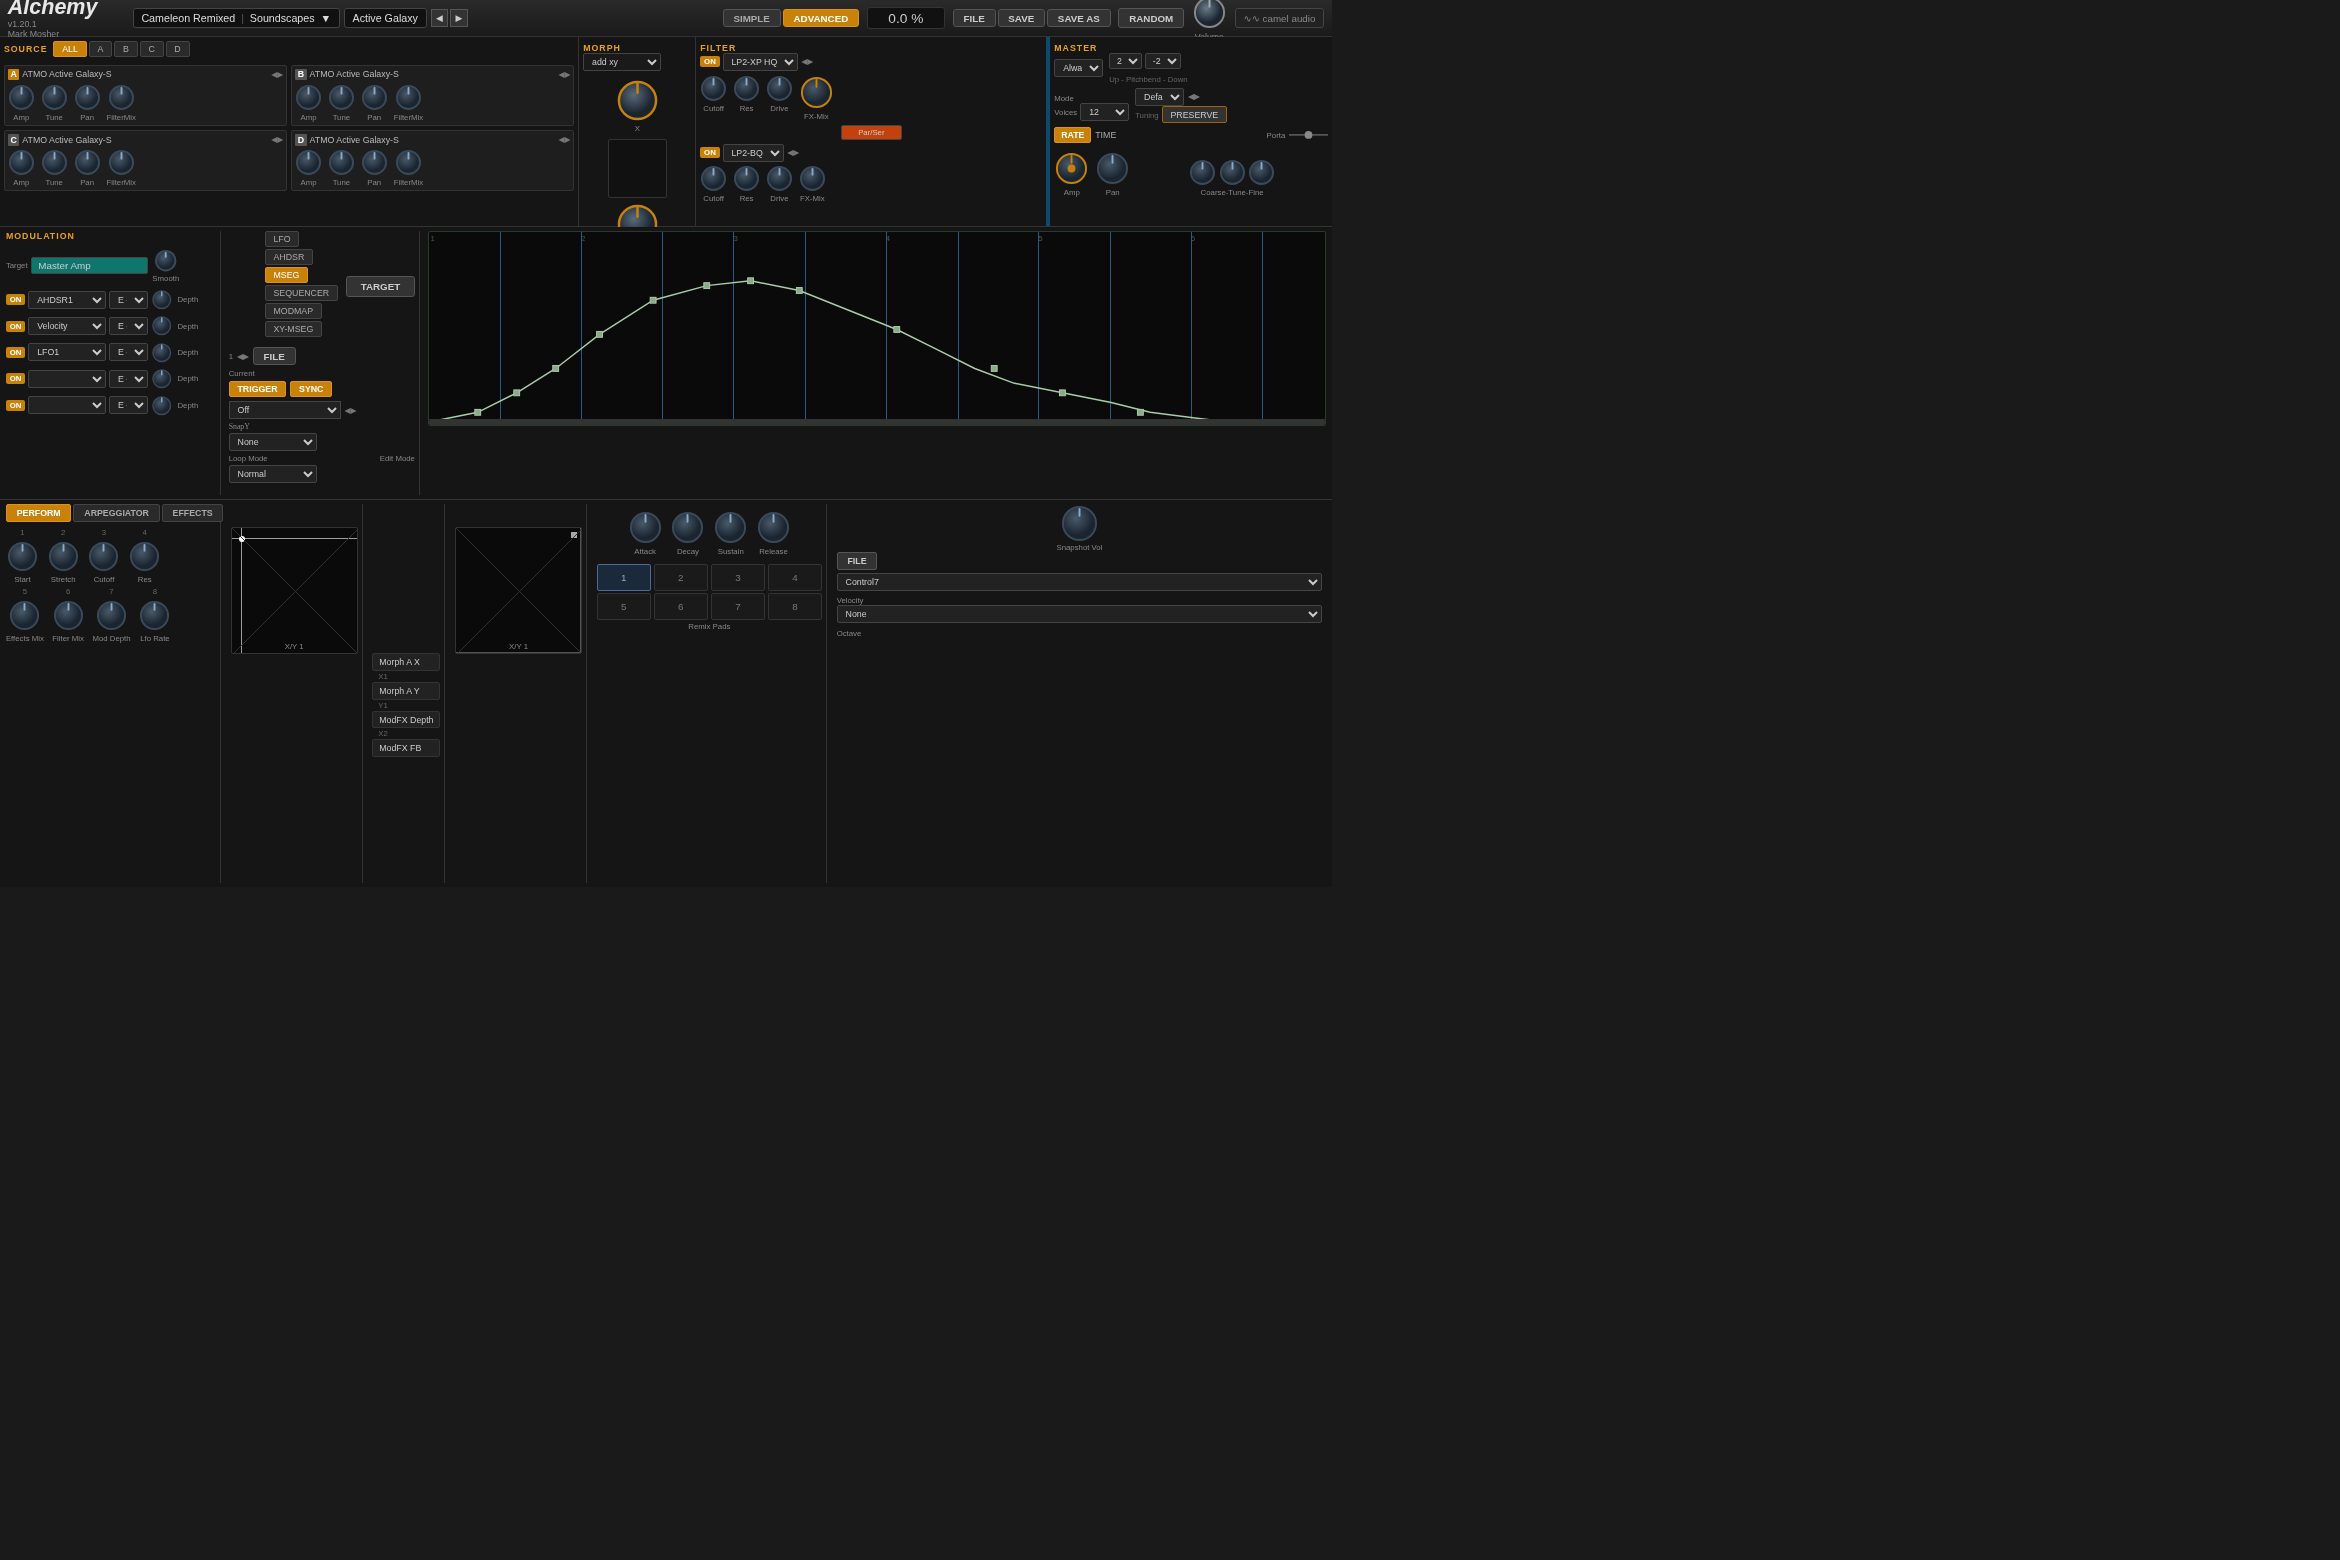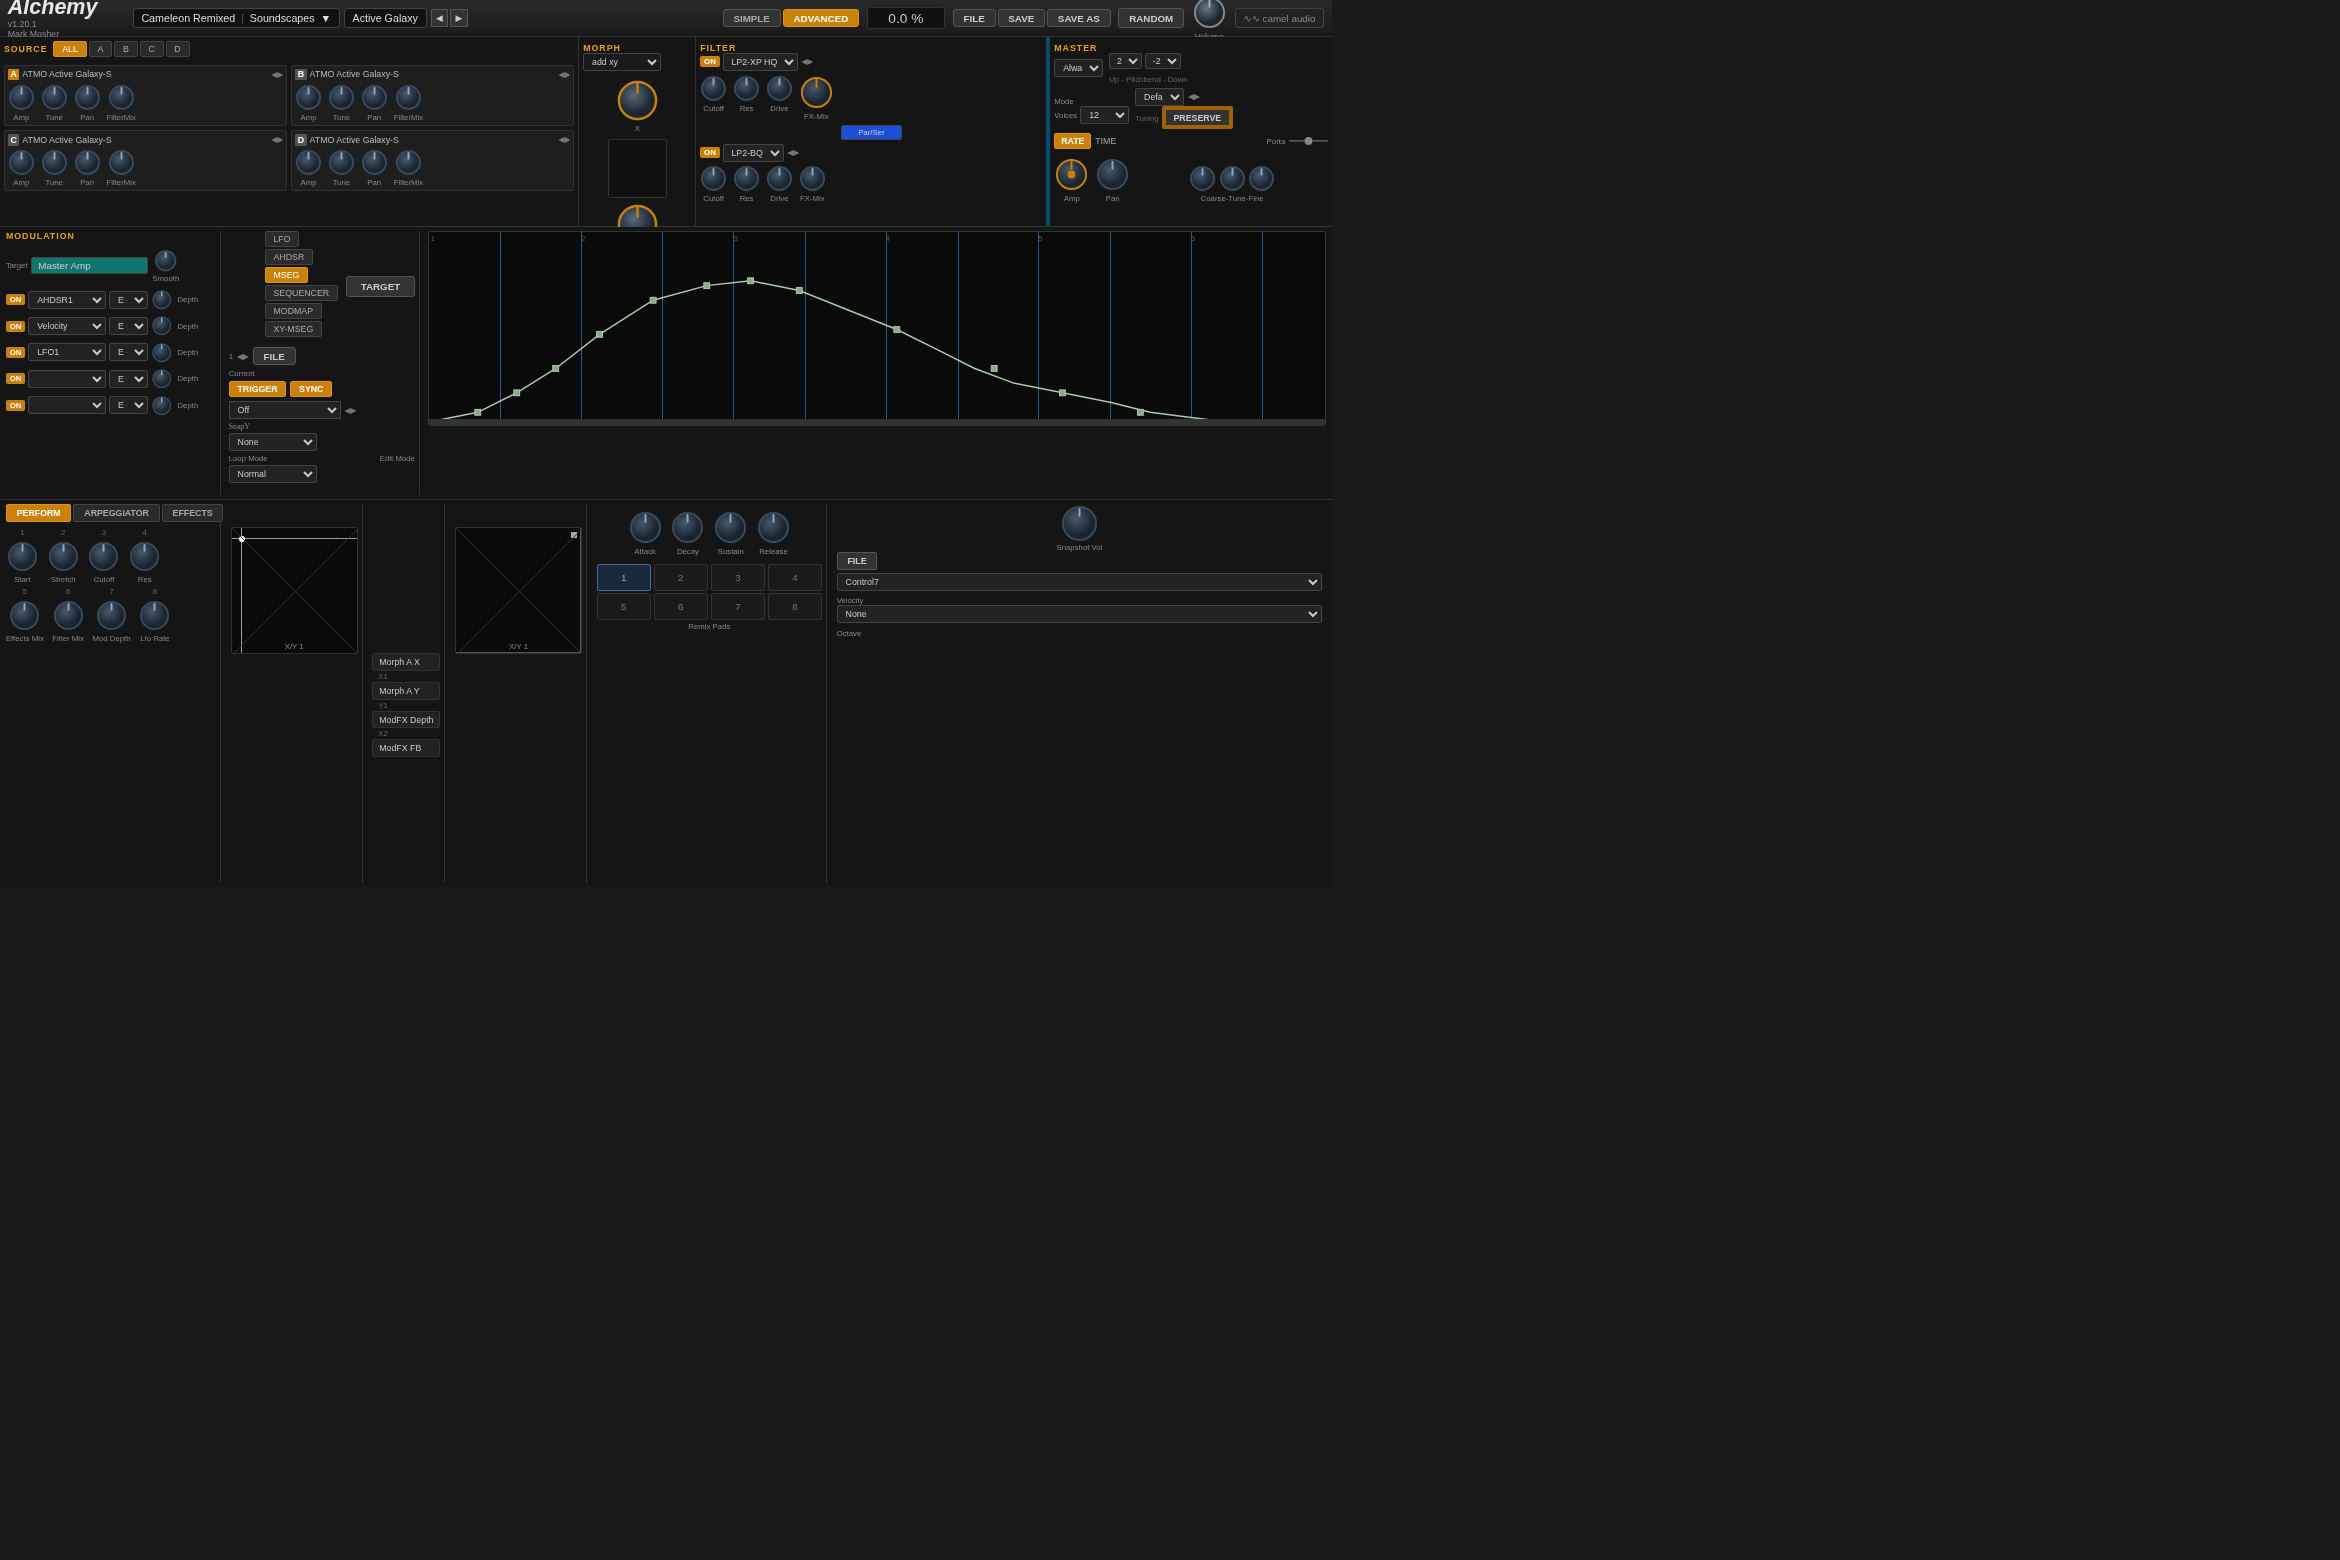--- a/index.html
+++ b/index.html
@@ -606,26 +606,26 @@
       border: 1px solid #444;
       color: #ccc;
       font-size: 8.8px;
       padding: 2px 3.9px;
       border-radius: 2px;
       width: 49px;
     }
 
     .preserve-btn {
       background: #333;
-      border: 4px solid #a16207;
+      border: 1px solid #a16207;
       border-radius: 2px;
       padding: 2.9px 7.8px;
       color: #ccc;
       font-size: 8.8px;
-      font-weight: bold;
+      font-weight: normal;
       cursor: pointer;
     }
 
     .pitch-row {
       display: flex;
       gap: 2.9px;
       align-items: center;
       margin-bottom: 2.9px;
     }
     .pitch-select {
@@ -690,21 +690,21 @@
       background: #222;
       border: 1px solid #444;
       color: #ccc;
       font-size: 8.8px;
       padding: 2px 3.9px;
       border-radius: 2px;
     }
     .filter-arrows { font-size: 7.8px; color: #777; cursor: pointer; }
 
     .par-ser-btn {
-      background: #1d4ed8;
+      background: #c2410c;
       border: 1px solid #444;
       color: #ccc;
       font-size: 7.8px;
       padding: 2px 16px;
       border-radius: 2px;
       cursor: pointer;
     }
 
     
     .knob-svg {

